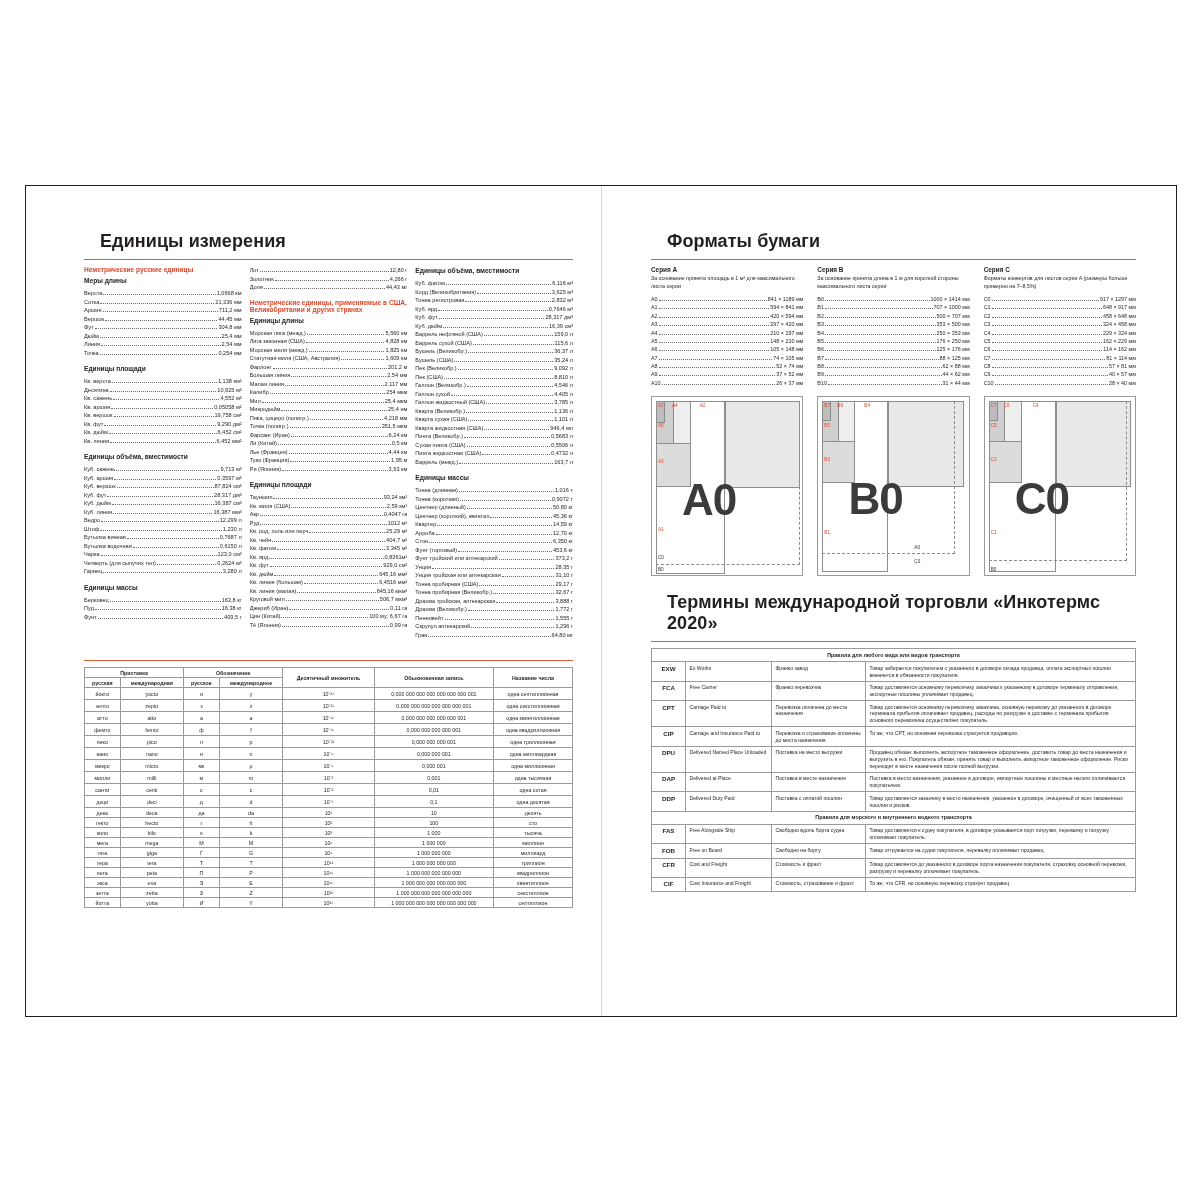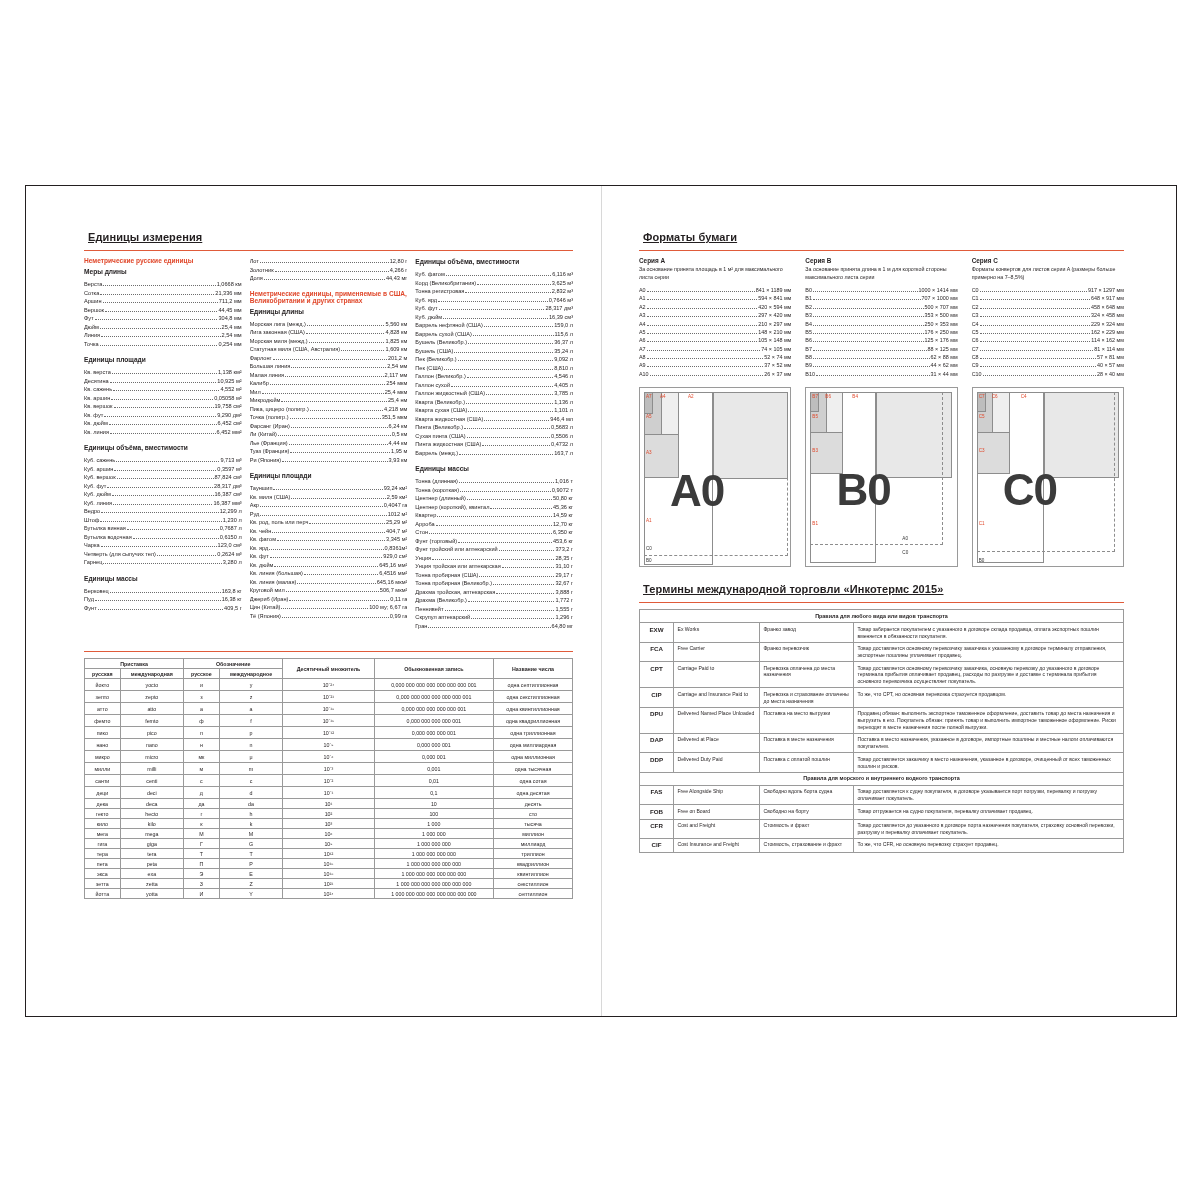--- a/index.html
+++ b/index.html
@@ -2,22 +2,22 @@
 <html><head>
 <meta charset="utf-8">
 <style>
   html,body{margin:0;padding:0;background:#ffffff;}
   body{width:1200px;height:1200px;font-family:"Liberation Sans",sans-serif;color:#231f20;}
   .page{position:relative;width:1200px;height:1200px;}
   .spread{position:absolute;left:25px;top:185px;width:1150px;height:830px;border:1px solid #231f20;background:#fff;}
   .fold{position:absolute;left:50%;top:0;width:1px;height:100%;background:#d8d8d8;}
   .leaf{position:absolute;top:0;height:100%;box-sizing:border-box;}
   .leaf.left{left:0;width:575px;padding:45px 28px 0 58px;}
-  .leaf.right{left:563px;width:575px;padding:45px 40px 0 50px;}
-  h2{font-size:11px;font-weight:bold;margin:0 0 7px 4px;letter-spacing:.1px;text-decoration:underline;}
+  .leaf.right{left:575px;width:575px;padding:45px 40px 0 50px;}
+  h2{font-size:18px;font-weight:bold;margin:0 0 7px 16px;letter-spacing:.1px;}
   .rule{border-top:1px solid #e05b3a;height:0;margin-bottom:6px;}
   .sect-title{font-size:6.6px;font-weight:bold;margin:0 0 3px 0;}
   .sect-title.red{color:#e0472a;}
   .cols3{display:flex;gap:8px;}
   .col{width:33%;}
   .dl{font-size:5.6px;line-height:1.52;}
   .dl .row{display:flex;align-items:baseline;white-space:nowrap;overflow:hidden;}
   .dl .row .n{flex:0 0 auto;}
   .dl .row .dots{flex:1 1 auto;border-bottom:1px dotted #6d6d6d;margin:0 1px 1.5px 1px;min-width:4px;}
   .dl .row .v{flex:0 0 auto;text-align:right;}
@@ -1087,21 +1087,21 @@
           <div class="lbl" style="left:19px;top:6px;">C6</div>
           <div class="lbl" style="left:48px;top:6px;">C4</div>
           <div class="lbl" style="left:6px;top:26px;">C5</div>
           <div class="lbl" style="left:6px;top:60px;">C3</div>
           <div class="lbl" style="left:6px;top:133px;">C1</div>
           <div class="lbl dk" style="left:6px;top:170px;">B0</div>
         </div>
       </div>
 
       <div style="height:16px"></div>
-      <h2>Термины международной торговли «Инкотермс 2015»</h2>
+      <h2>Термины международной торговли «Инкотермс 2020»</h2>
       <div class="rule"></div>
 
       <table class="inco">
         <tbody id="inco-body">
             <tr>
               <td class="band" colspan="4">Правила для любого вида или видов транспорта</td>
             </tr>
             <tr>
               <td class="code">EXW</td>
               <td class="eng">Ex Works</td>

